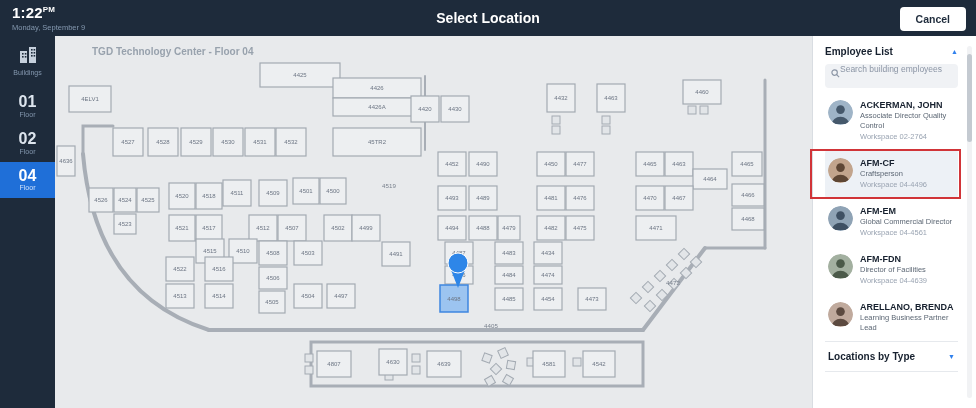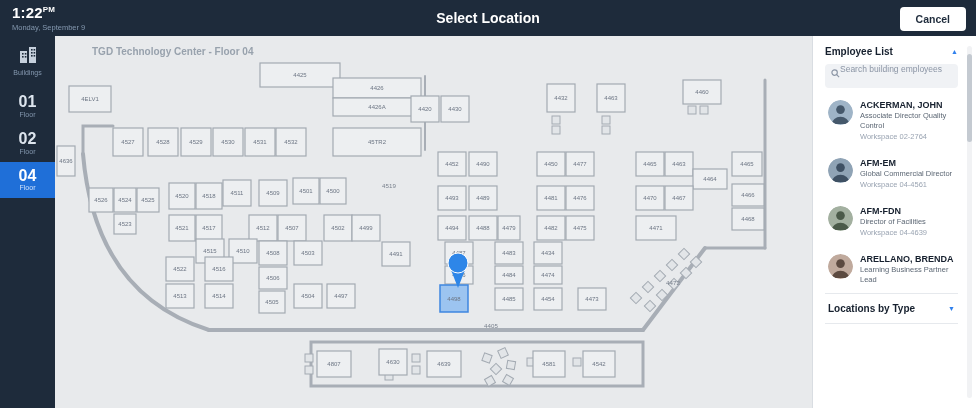--- a/index.html
+++ b/index.html
@@ -345,20 +345,35 @@
             <circle cx="13" cy="10" r="4.5" fill="#45586b"></circle>
             <path d="M4 25 a9 7.5 0 0 1 18 0 Z" fill="#45586b"></path>
           </svg>
         </div>
         <div>
           <div class="emp-name">ACKERMAN, JOHN</div>
           <div class="emp-title">Associate Director Quality Control</div>
           <div class="emp-ws">Workspace 02-2764</div>
         </div>
       </div>
+      <div class="emp-row selected">
+        <div class="avatar">
+          <svg viewBox="0 0 26 26" width="25" height="25">
+            <circle cx="13" cy="13" r="13" fill="#c2a48c"></circle>
+            <circle cx="13" cy="10" r="4.5" fill="#5e4634"></circle>
+            <path d="M4 25 a9 7.5 0 0 1 18 0 Z" fill="#5e4634"></path>
+          </svg>
+        </div>
+        <div>
+          <div class="emp-name">AFM-CF</div>
+          <div class="emp-title">Craftsperson</div>
+          <div class="emp-ws">Workspace 04-4496</div>
+        </div>
+        <div class="annotation-box" style="border-color: rgb(209, 52, 56);"></div>
+      </div>
       <div class="emp-row">
         <div class="avatar">
           <svg viewBox="0 0 26 26" width="25" height="25">
             <circle cx="13" cy="13" r="13" fill="#8fa3b5"></circle>
             <circle cx="13" cy="10" r="4.5" fill="#3e5063"></circle>
             <path d="M4 25 a9 7.5 0 0 1 18 0 Z" fill="#3e5063"></path>
           </svg>
         </div>
         <div>
           <div class="emp-name">AFM-EM</div>

